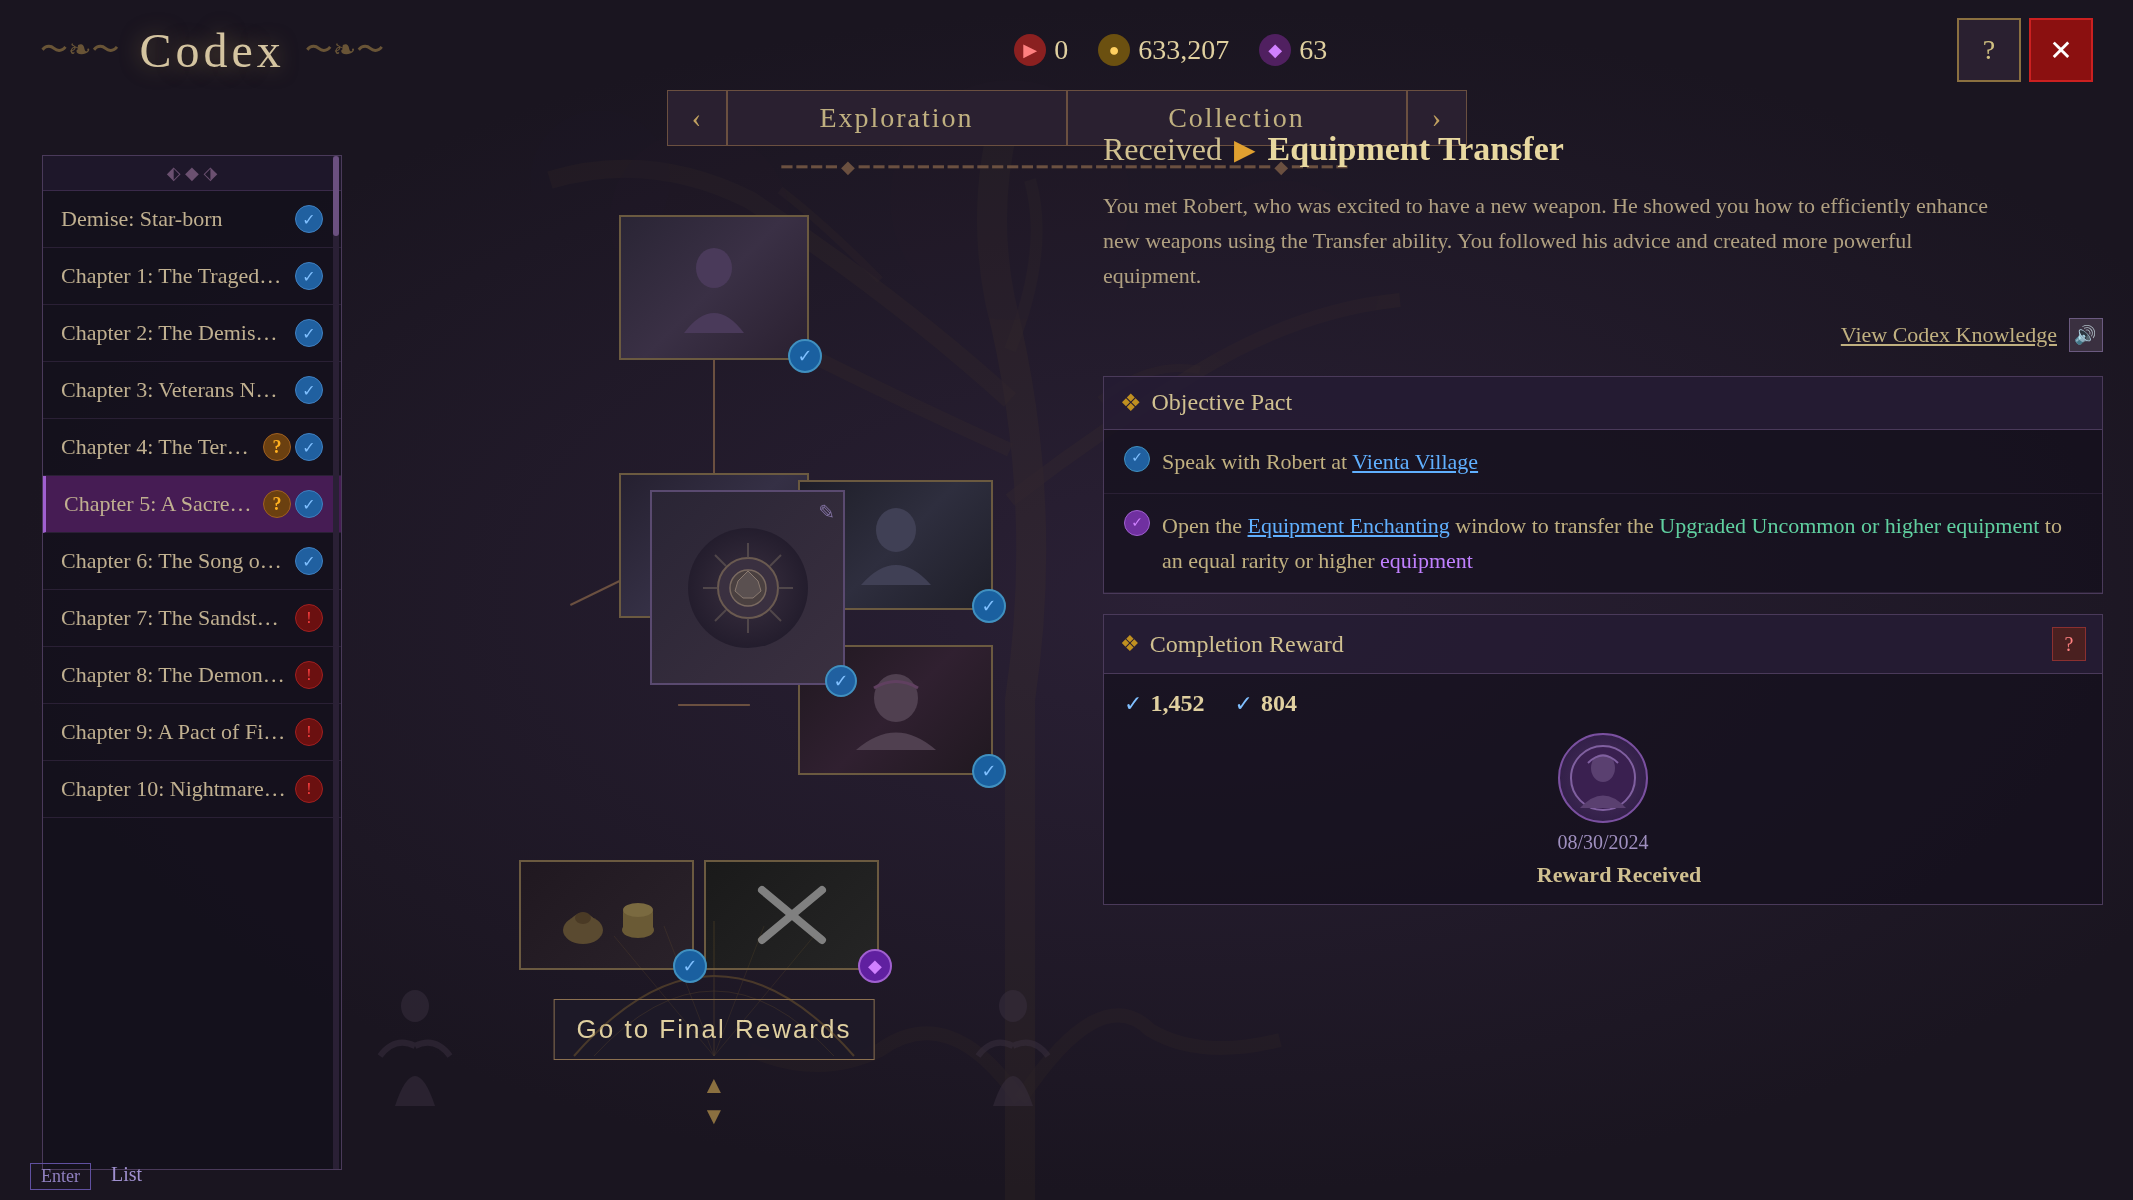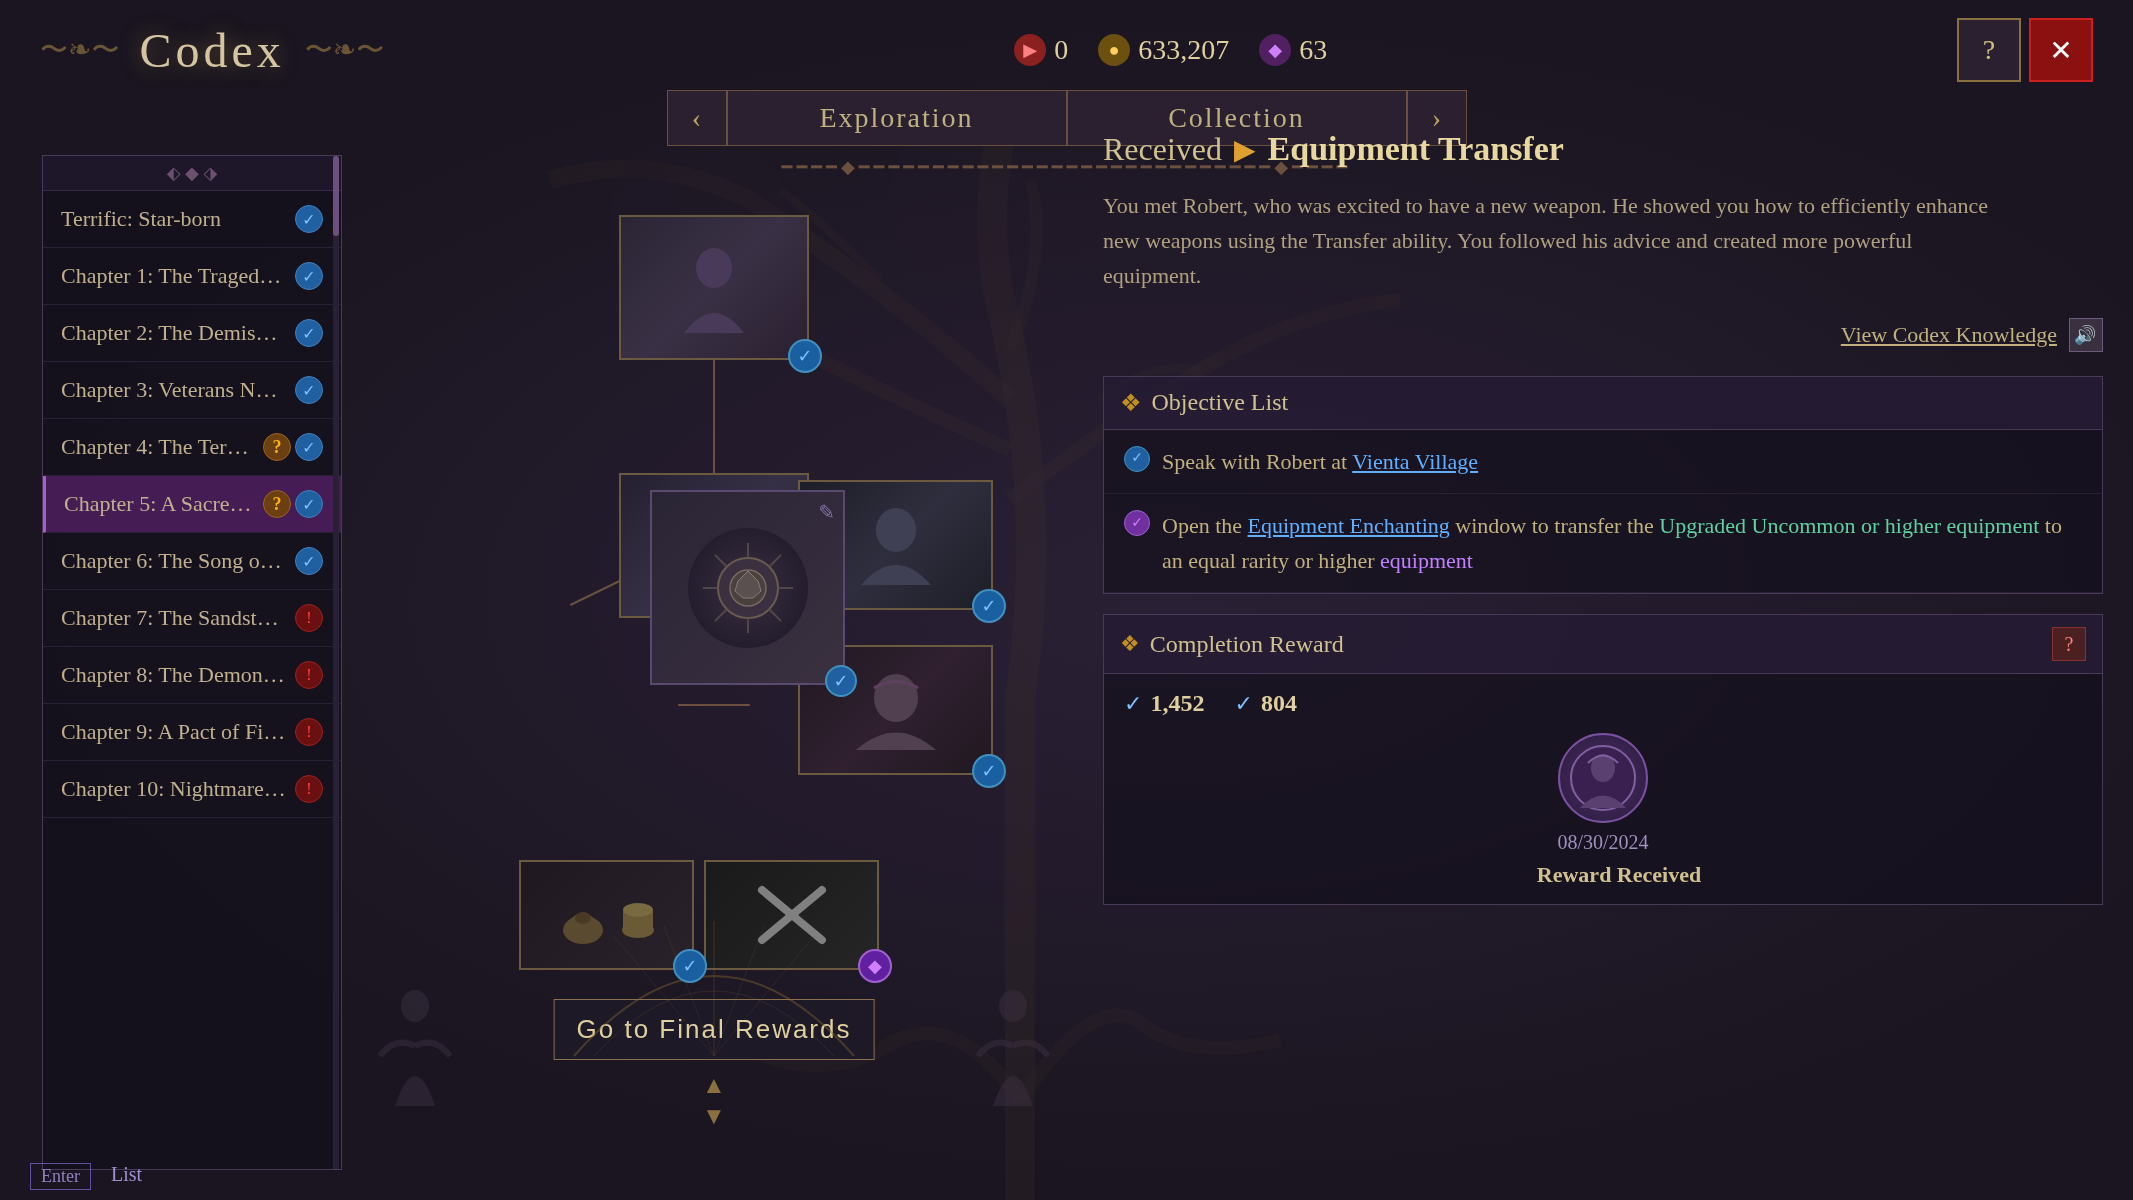--- a/index.html
+++ b/index.html
@@ -598,21 +598,21 @@
     <div style="color:#6b5040;font-size:18px;letter-spacing:4px;">━━━━◆━━━━━━━━━━━━━━━━━━━━━━━━━━━━◆━━━━</div>
   </div>
 
   <div class="sidebar">
 
     <div style="text-align:center;padding:6px 0;border-bottom:1px solid #3a2a4a;background:rgba(40,30,55,0.5);">
       <span style="color:#6b5070;font-size:18px;">⬖ ◆ ⬗</span>
     </div>
 
     <div class="sidebar-item">
-      <span class="sidebar-item-label">Terrific: Star-born</span>
+      <span class="sidebar-item-label">Demise: Star-born</span>
       <div class="sidebar-badge badge-check">✓</div>
     </div>
 
     <div class="sidebar-item">
       <span class="sidebar-item-label">Chapter 1: The Tragedy of th</span>
       <div class="sidebar-badge badge-check">✓</div>
     </div>
 
     <div class="sidebar-item">
       <span class="sidebar-item-label">Chapter 2: The Demise of the</span>
@@ -838,21 +838,21 @@
     <div class="description-text">You met Robert, who was excited to have a new weapon. He showed you how to efficiently enhance new weapons using the Transfer ability. You followed his advice and created more powerful equipment.</div>
 
     <div class="view-codex-row">
       <span style="cursor:pointer;color:#c0b080;text-decoration:underline;">View Codex Knowledge</span>
       <div class="view-codex-sound">🔊</div>
     </div>
 
     <div class="objective-section">
       <div class="objective-header">
         <span style="color:#c09020;font-size:24px;">❖</span>
-        <span>Objective List</span>
+        <span>Objective Pact</span>
       </div>
 
       <div class="objective-item">
         <div class="obj-check complete">✓</div>
         <span>
           Speak with Robert at <span class="highlight-blue">Vienta Village</span>
         </span>
       </div>
 
       <div class="objective-item">

